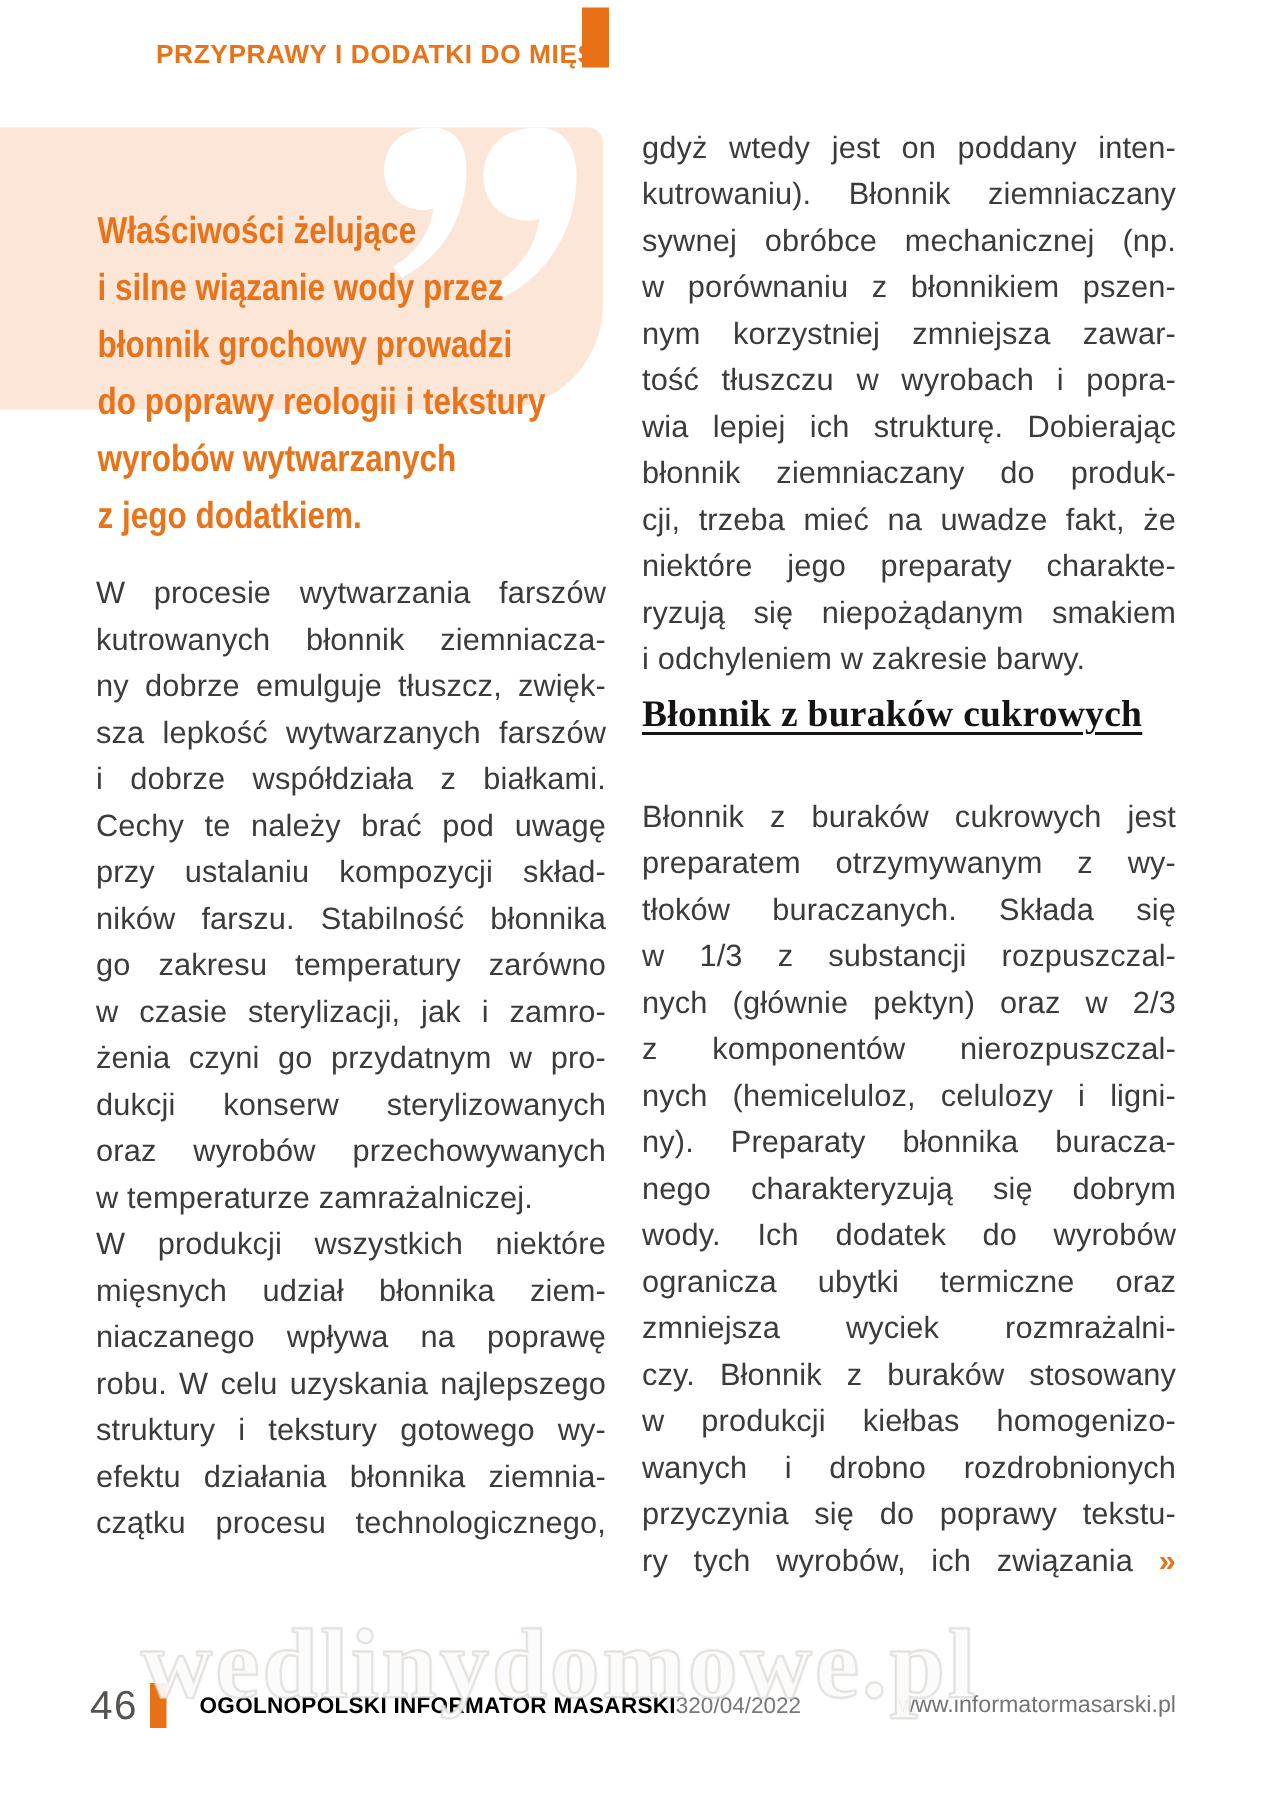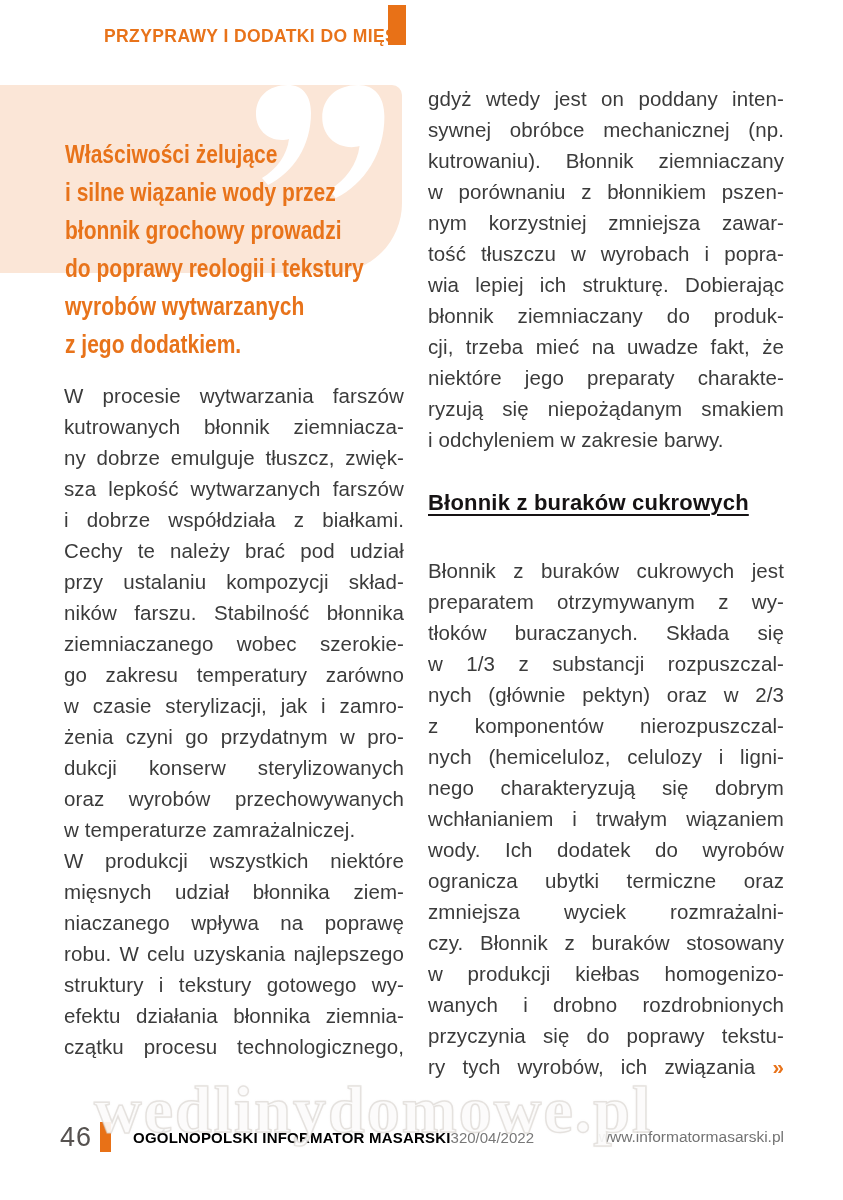--- a/index.html
+++ b/index.html
@@ -54,25 +54,26 @@
     letter-spacing:0.1px;
   }
   .col-left  { left:64px;  top:380px; width:340px; }
   .col-right { left:428px; top:83px;  width:356px; }
 
   .tline { text-align:justify; text-align-last:justify; height:31px; line-height:31px; }
   .tline.flush { text-align-last:left; }
   .marker { color:#E8731A; font-weight:bold; }
 
   .section-heading {
-    font-size:22px; font-weight:bold; color:#161314;
-    line-height:31px; margin:32px 0 37px 0;
+    font-size:25px; font-weight:bold; color:#161314;
+    line-height:31px; margin:6px 0 37px 0;
     text-decoration:underline; text-underline-offset:4px;
     text-decoration-thickness:2px;
     letter-spacing:0.2px;
+    font-family:Liberation Serif, serif;
   }
 
   
   .watermark {
     position:absolute; left:94px; top:1072px; z-index:9;
     font-family:Liberation Serif, serif;
     font-weight:bold; font-size:66px; letter-spacing:2px;
     color:rgba(255,255,255,0.85);
     -webkit-text-stroke:1.5px rgba(214,208,202,0.55);
     text-shadow:0 0 2px rgba(205,200,195,0.5);
@@ -128,24 +129,23 @@
       </div>
   </div>
 
   <div class="body-col col-left">
       <div>
         <div class="tline">W procesie wytwarzania farszów</div>
         <div class="tline">kutrowanych błonnik ziemniacza-</div>
         <div class="tline">ny dobrze emulguje tłuszcz, zwięk-</div>
         <div class="tline">sza lepkość wytwarzanych farszów</div>
         <div class="tline">i dobrze współdziała z białkami.</div>
-        <div class="tline">Cechy te należy brać pod udział</div>
+        <div class="tline">Cechy te należy brać pod uwagę</div>
         <div class="tline">przy ustalaniu kompozycji skład-</div>
         <div class="tline">ników farszu. Stabilność błonnika</div>
-        <div class="tline">ziemniaczanego wobec szerokie-</div>
         <div class="tline">go zakresu temperatury zarówno</div>
         <div class="tline">w czasie sterylizacji, jak i zamro-</div>
         <div class="tline">żenia czyni go przydatnym w pro-</div>
         <div class="tline">dukcji konserw sterylizowanych</div>
         <div class="tline">oraz wyrobów przechowywanych</div>
         <div class="tline flush">w temperaturze zamrażalniczej.</div>
       </div>
       <div>
         <div class="tline">W produkcji wszystkich niektóre</div>
         <div class="tline">mięsnych udział błonnika ziem-</div>
@@ -154,22 +154,22 @@
         <div class="tline">struktury i tekstury gotowego wy-</div>
         <div class="tline">efektu działania błonnika ziemnia-</div>
         <div class="tline">czątku procesu technologicznego,</div>
       </div>
     </div>
 
   <div class="body-col col-right">
     <div>
         <div>
           <div class="tline">gdyż wtedy jest on poddany inten-</div>
+          <div class="tline">kutrowaniu). Błonnik ziemniaczany</div>
           <div class="tline">sywnej obróbce mechanicznej (np.</div>
-          <div class="tline">kutrowaniu). Błonnik ziemniaczany</div>
           <div class="tline">w porównaniu z błonnikiem pszen-</div>
           <div class="tline">nym korzystniej zmniejsza zawar-</div>
           <div class="tline">tość tłuszczu w wyrobach i popra-</div>
           <div class="tline">wia lepiej ich strukturę. Dobierając</div>
           <div class="tline">błonnik ziemniaczany do produk-</div>
           <div class="tline">cji, trzeba mieć na uwadze fakt, że</div>
           <div class="tline">niektóre jego preparaty charakte-</div>
           <div class="tline">ryzują się niepożądanym smakiem</div>
           <div class="tline flush">i odchyleniem w zakresie barwy.</div>
         </div>
@@ -177,22 +177,22 @@
     <h2 class="section-heading">Błonnik z buraków cukrowych</h2>
     <div>
         <div>
           <div class="tline">Błonnik z buraków cukrowych jest</div>
           <div class="tline">preparatem otrzymywanym z wy-</div>
           <div class="tline">tłoków buraczanych. Składa się</div>
           <div class="tline">w 1/3 z substancji rozpuszczal-</div>
           <div class="tline">nych (głównie pektyn) oraz w 2/3</div>
           <div class="tline">z komponentów nierozpuszczal-</div>
           <div class="tline">nych (hemiceluloz, celulozy i ligni-</div>
+          <div class="tline">ny). Preparaty błonnika buracza-</div>
           <div class="tline">nego charakteryzują się dobrym</div>
-          <div class="tline">wchłanianiem i trwałym wiązaniem</div>
           <div class="tline">wody. Ich dodatek do wyrobów</div>
           <div class="tline">ogranicza ubytki termiczne oraz</div>
           <div class="tline">zmniejsza wyciek rozmrażalni-</div>
           <div class="tline">czy. Błonnik z buraków stosowany</div>
           <div class="tline">w produkcji kiełbas homogenizo-</div>
           <div class="tline">wanych i drobno rozdrobnionych</div>
           <div class="tline">przyczynia się do poprawy tekstu-</div>
           <div class="tline">ry tych wyrobów, ich związania <span class="marker">»</span></div>
         </div>
       </div>

